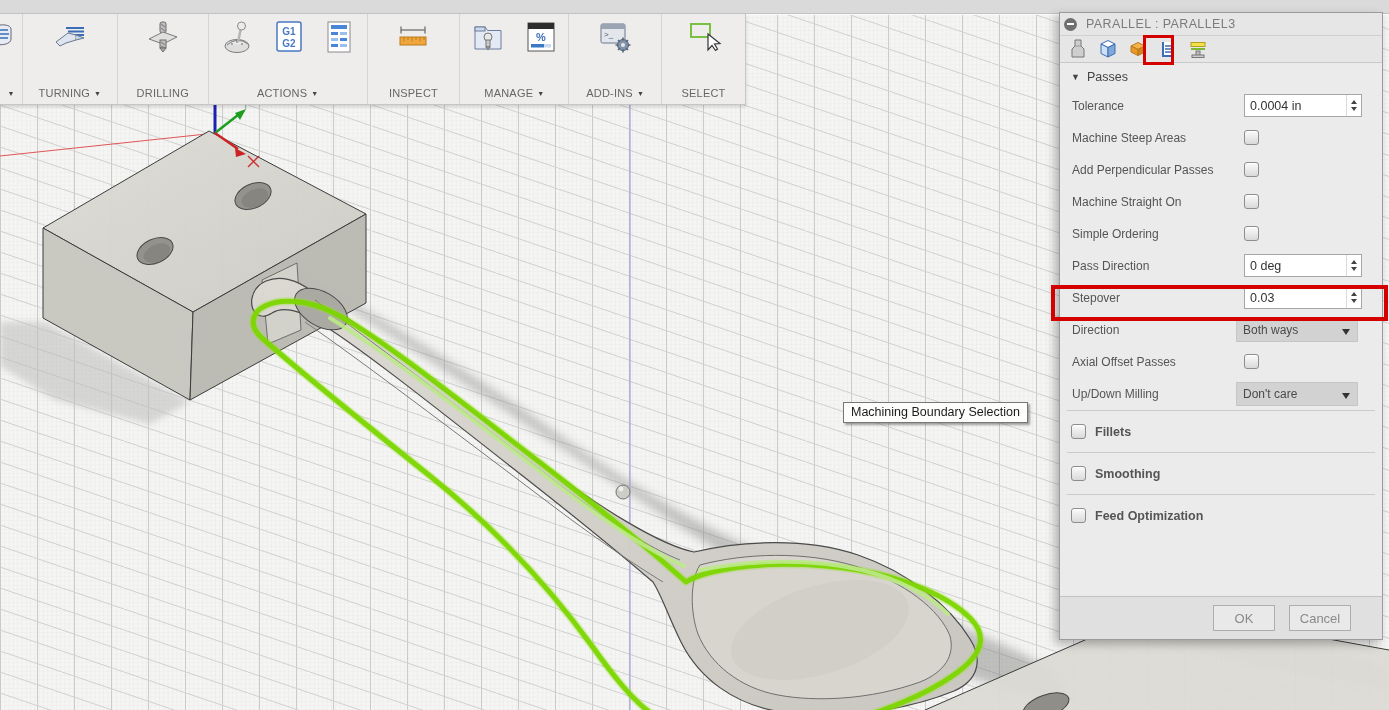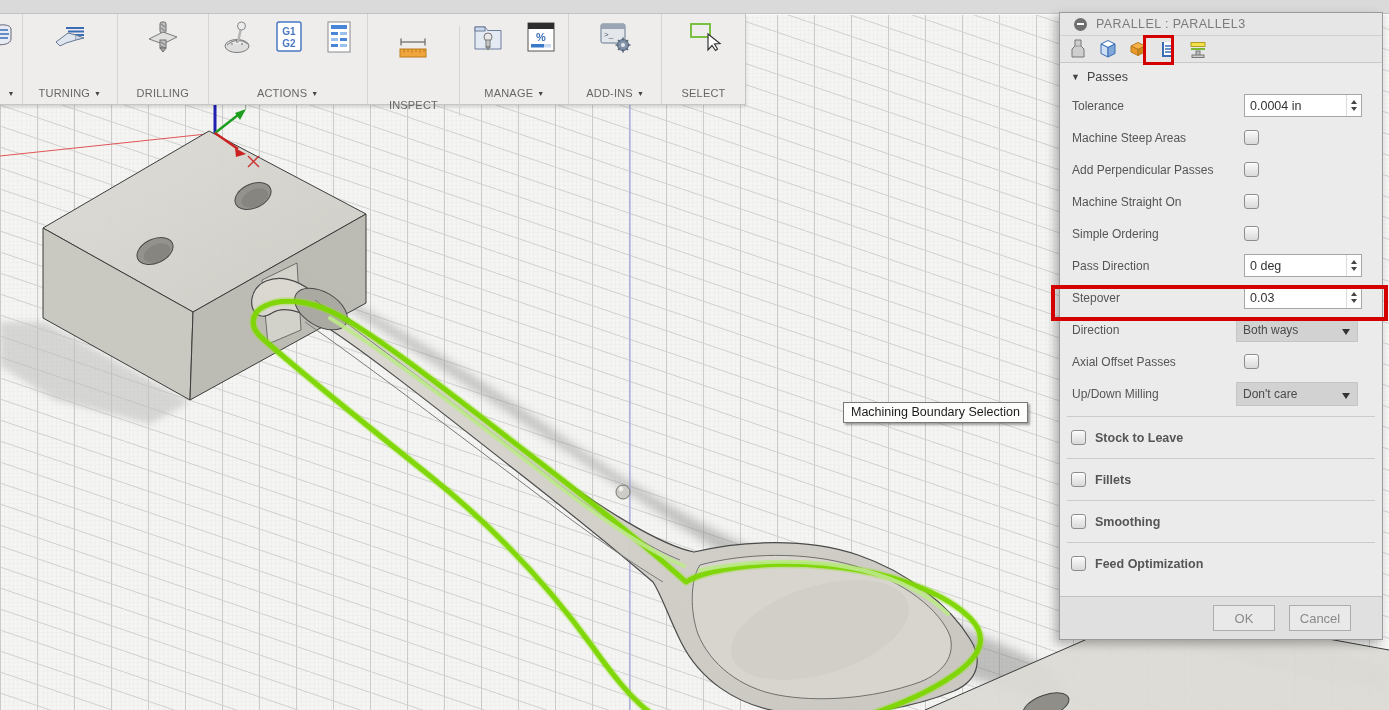--- a/index.html
+++ b/index.html
@@ -27,21 +27,21 @@
   .tb-partial .tb-icons{justify-content:flex-start;}
 
   
   .vtooltip{position:absolute;left:843px;top:402px;z-index:30;background:#fdfdfc;border:1px solid #777;
     padding:2px 7px 3px 7px;font-size:12.5px;color:#1b1b1b;box-shadow:2px 2px 2px rgba(90,90,90,.55);white-space:nowrap;}
 
   
   .dialog{position:absolute;left:1059px;top:12px;width:324px;height:628px;background:#ebebeb;
     border:1px solid #9b9b9b;box-shadow:-4px 4px 9px rgba(0,0,0,.28);z-index:40;display:flex;flex-direction:column;}
   .dlg-header{height:23px;background:#e6e6e6;border-bottom:1px solid #d0d0d0;display:flex;align-items:center;
-    gap:9px;padding-left:14px;flex:none;}
+    gap:9px;padding-left:4px;flex:none;}
   .dlg-collapse{width:13px;height:13px;border-radius:50%;background:#6f6f6f;position:relative;flex:none;}
   .dlg-collapse::after{content:"";position:absolute;left:3px;top:5.5px;width:7px;height:2px;background:#fff;}
   .dlg-title{font-size:12.5px;color:#7b7b7b;letter-spacing:.4px;}
   .dlg-tabs{height:27px;background:#e6e6e6;border-bottom:1px solid #c9c9c9;display:flex;align-items:center;
     gap:5px;padding-left:5px;flex:none;}
   .dlg-tab{width:25px;height:24px;display:flex;align-items:center;justify-content:center;cursor:pointer;}
   .dlg-section{height:27px;display:flex;align-items:center;gap:7px;padding-left:11px;flex:none;}
   .dlg-section .tri{font-size:9px;color:#444;}
   .dlg-section .txt{font-size:12.5px;color:#444;}
   .dlg-row{position:relative;height:32px;flex:none;}
@@ -265,21 +265,21 @@
           <rect x="9" y="26" width="7" height="3" fill="#4a86d8"></rect>
             <rect x="18" y="26" width="7" height="3" fill="#9cc0ec"></rect>
         </svg>
       </div>
       <div class="tb-label">
           <span>ACTIONS</span>
           <span class="tb-caret">▼</span>
         </div>
     </div>
 
-    <div class="tb-group" style="width:93px;margin-top:12px;">
+    <div class="tb-group" style="width:93px;">
       <div class="tb-icons">
         <svg width="38" height="38" viewBox="0 0 38 38">
           <line x1="7" y1="12" x2="31" y2="12" stroke="#777" stroke-width="1.4"></line>
           <line x1="7" y1="8.5" x2="7" y2="15.5" stroke="#777" stroke-width="1.4"></line>
           <line x1="31" y1="8.5" x2="31" y2="15.5" stroke="#777" stroke-width="1.4"></line>
           <rect x="6" y="19" width="26" height="8" fill="#f0a63c" stroke="#b97c1d"></rect>
           <path d="M10 19v4 M14 19v3 M18 19v4 M22 19v3 M26 19v4 M30 19v3" stroke="#b97c1d" stroke-width="1"></path>
         </svg>
       </div>
       <div class="tb-label">
@@ -450,24 +450,20 @@
       <span class="lbl">Axial Offset Passes</span>
       <div class="checkbox"></div>
     </div>
     <div class="dlg-row">
       <span class="lbl">Up/Down Milling</span>
       <div class="selectbox">
           <span>Don't care</span>
         </div>
     </div>
 
-    <div class="dlg-group" style="margin-top:6px;">
-      <div class="checkbox"></div>
-      <span class="glbl">Stock to Leave</span>
-    </div>
     <div class="dlg-group">
       <div class="checkbox"></div>
       <span class="glbl">Fillets</span>
     </div>
     <div class="dlg-group">
       <div class="checkbox"></div>
       <span class="glbl">Smoothing</span>
     </div>
     <div class="dlg-group">
       <div class="checkbox"></div>

